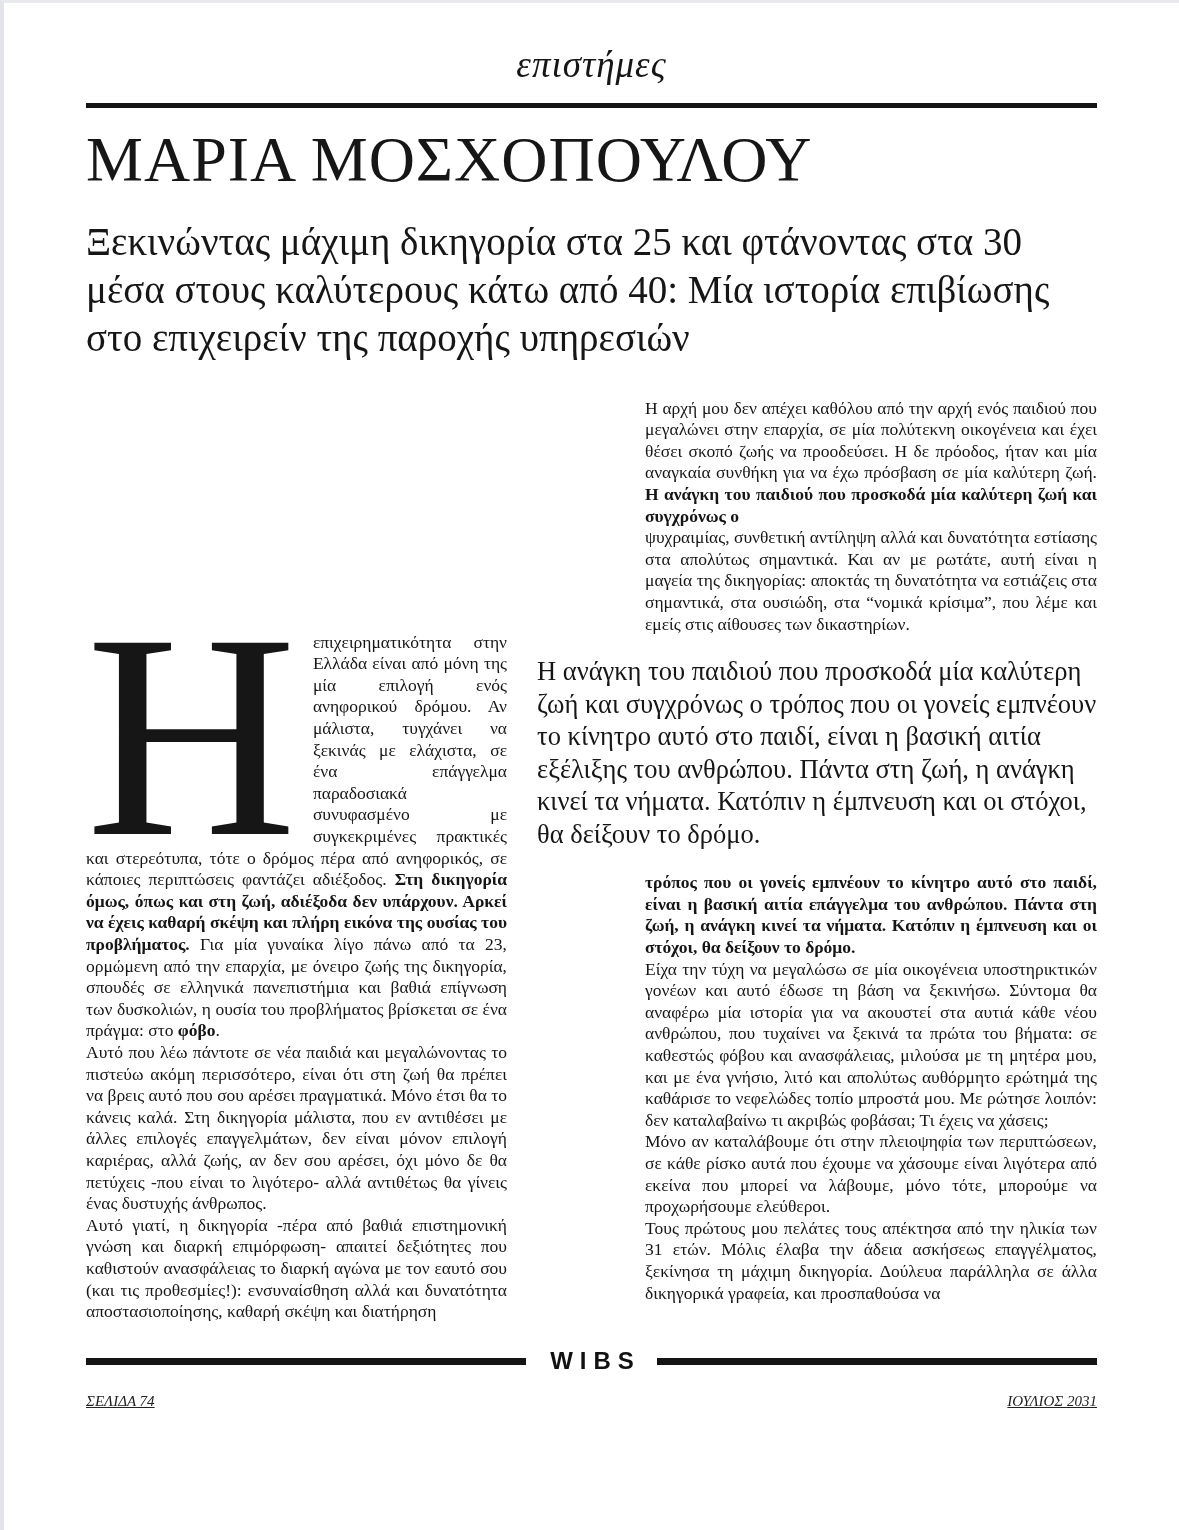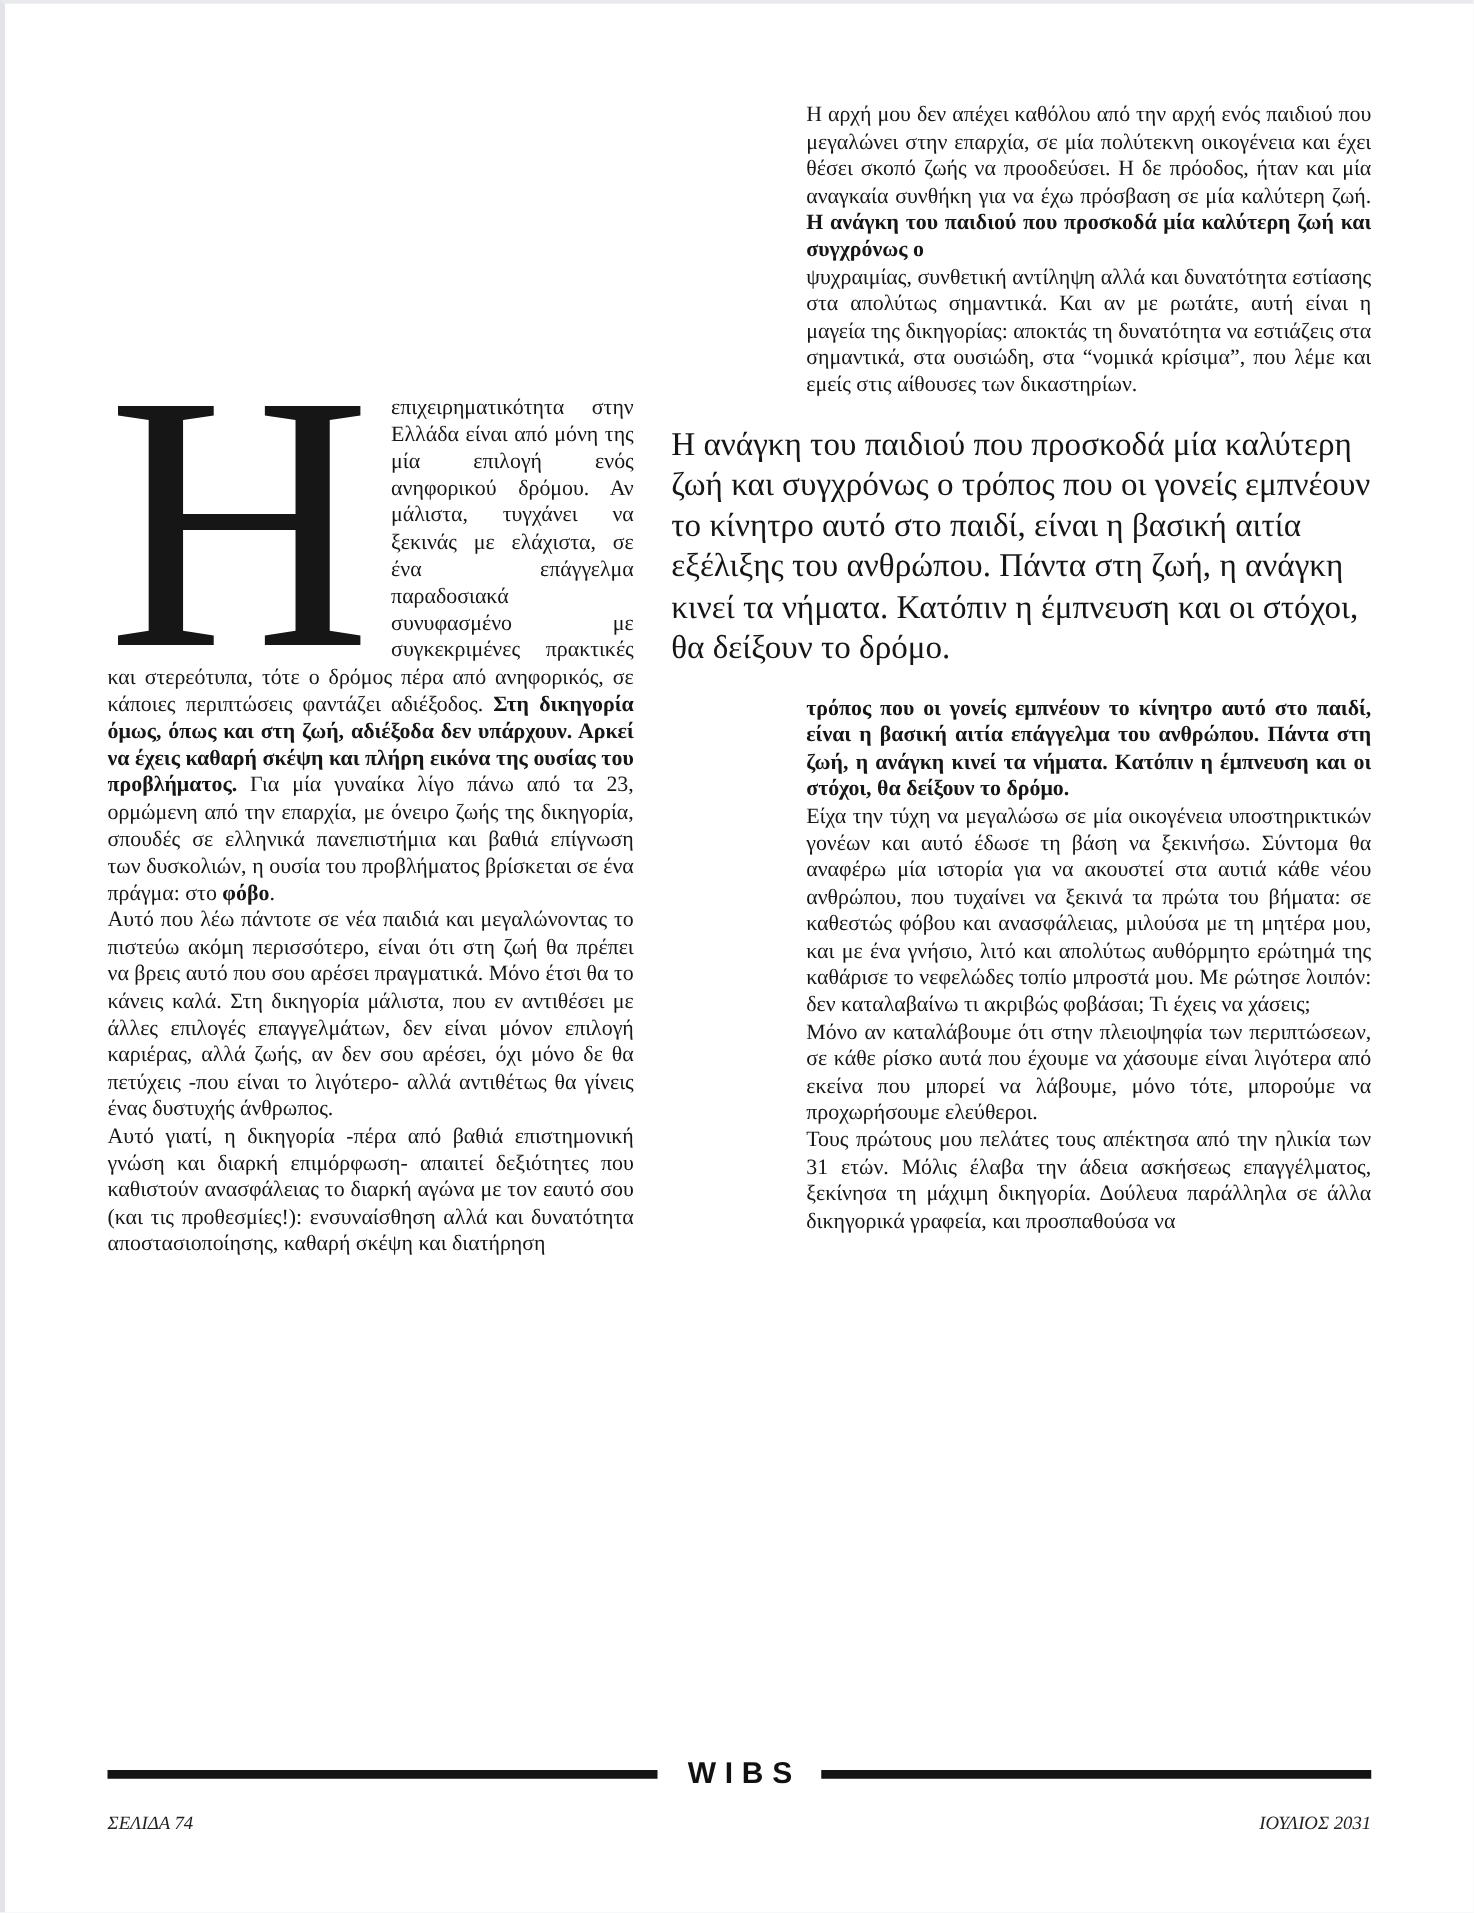--- a/index.html
+++ b/index.html
@@ -91,21 +91,21 @@
     font-size: 26.5px;
     line-height: 32.5px;
     font-weight: 400;
   }
 
   
   .footer {
     position: absolute;
     left: 82px;
     right: 82px;
-    top: 1402px;
+    top: 1344px;
   }
   .footer-rule {
     display: flex;
     align-items: center;
   }
   .rule-seg {
     flex: 1;
     height: 7px;
     background: #141414;
   }
@@ -117,27 +117,34 @@
     letter-spacing: 7px;
     color: #111;
   }
   .footer-meta {
     display: flex;
     justify-content: space-between;
     margin-top: 18px;
     font-style: italic;
     font-size: 15px;
     color: #222;
+    text-decoration: underline;
   }
 </style>
 </head>
 <body>
 
 <div class="page">
 
+  <header>
+    <div class="kicker">επιστήμες</div>
+    <div class="kicker-rule"></div>
+    <h1 class="title">ΜΑΡΙΑ ΜΟΣΧΟΠΟΥΛΟΥ</h1>
+    <h2 class="subtitle">Ξεκινώντας μάχιμη δικηγορία στα 25 και φτάνοντας στα 30 μέσα στους καλύτερους κάτω από 40: Μία ιστορία επιβίωσης στο επιχειρείν της παροχής υπηρεσιών</h2>
+  </header>
 
   <main class="columns">
     <div class="col-left">
       <span class="dropcap">Η</span>
       <div id="left-paras">
           <p class="body-para"><span>επιχειρηματικότητα στην Ελλάδα είναι από μόνη της μία επιλογή ενός ανηφορικού δρόμου. Αν μάλιστα, τυγχάνει να ξεκινάς με ελάχιστα, σε ένα επάγγελμα παραδοσιακά συνυφασμένο με συγκεκριμένες πρακτικές και στερεότυπα, τότε ο δρόμος πέρα από ανηφορικός, σε κάποιες περιπτώσεις φαντάζει αδιέξοδος. </span><span class="bold">Στη δικηγορία όμως, όπως και στη ζωή, αδιέξοδα δεν υπάρχουν. Αρκεί να έχεις καθαρή σκέψη και πλήρη εικόνα της ουσίας του προβλήματος.</span><span> Για μία γυναίκα λίγο πάνω από τα 23, ορμώμενη από την επαρχία, με όνειρο ζωής της δικηγορία, σπουδές σε ελληνικά πανεπιστήμια και βαθιά επίγνωση των δυσκολιών, η ουσία του προβλήματος βρίσκεται σε ένα πράγμα: στο </span><span class="bold">φόβο</span><span>.</span></p>
           <p class="body-para"><span>Αυτό που λέω πάντοτε σε νέα παιδιά και μεγαλώνοντας το πιστεύω ακόμη περισσότερο, είναι ότι στη ζωή θα πρέπει να βρεις αυτό που σου αρέσει πραγματικά. Μόνο έτσι θα το κάνεις καλά. Στη δικηγορία μάλιστα, που εν αντιθέσει με άλλες επιλογές επαγγελμάτων, δεν είναι μόνον επιλογή καριέρας, αλλά ζωής, αν δεν σου αρέσει, όχι μόνο δε θα πετύχεις -που είναι το λιγότερο- αλλά αντιθέτως θα γίνεις ένας δυστυχής άνθρωπος.</span></p>
           <p class="body-para"><span>Αυτό γιατί, η δικηγορία -πέρα από βαθιά επιστημονική γνώση και διαρκή επιμόρφωση- απαιτεί δεξιότητες που καθιστούν ανασφάλειας το διαρκή αγώνα με τον εαυτό σου (και τις προθεσμίες!): ενσυναίσθηση αλλά και δυνατότητα αποστασιοποίησης, καθαρή σκέψη και διατήρηση</span></p>
         </div>
     </div>

